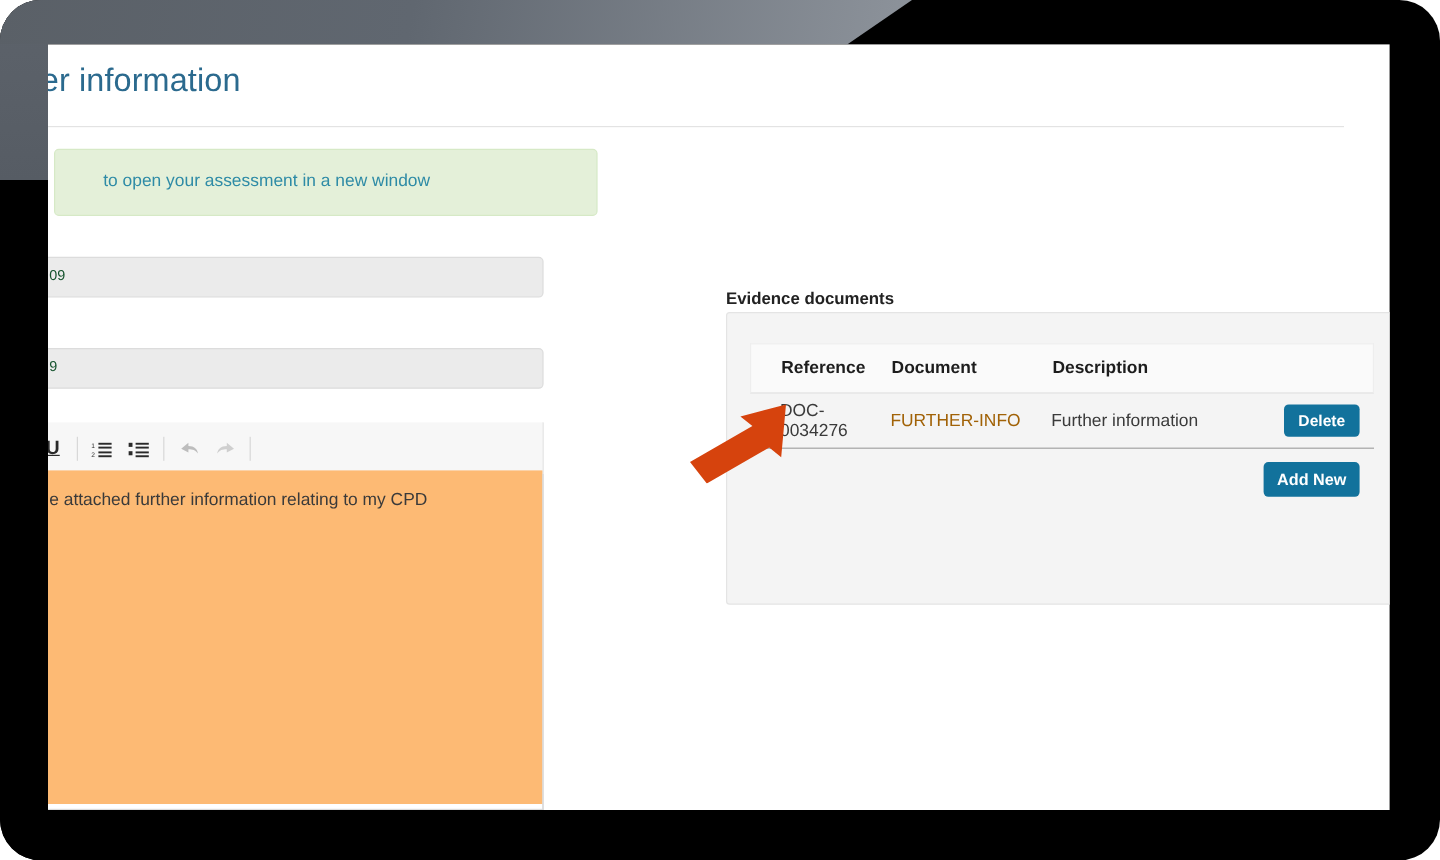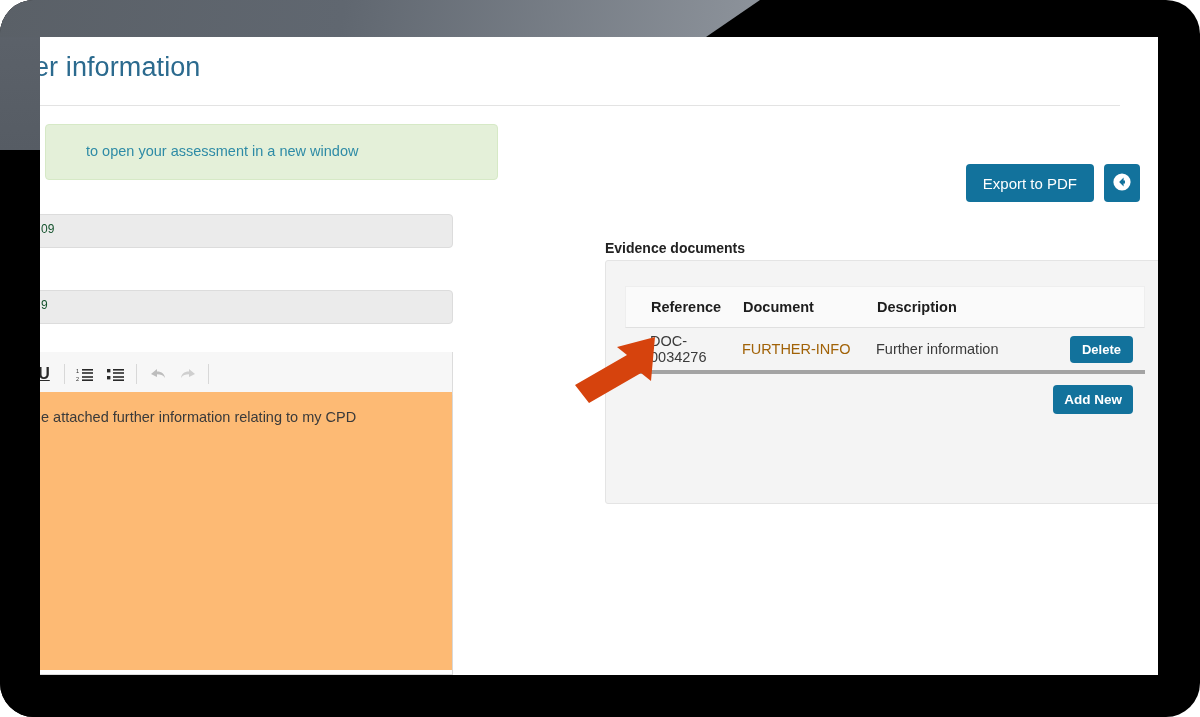--- a/index.html
+++ b/index.html
@@ -308,21 +308,21 @@
   }
   .ev-head .cell {
     font-size: 14.5px;
     font-weight: bold;
     color: #1d1d1d;
   }
   .ev-row {
     display: flex;
     align-items: center;
     height: 46px;
-    border-bottom: 4px solid #a3a3a3;
+    border-bottom: 1px solid #a3a3a3;
     box-sizing: border-box;
   }
   .ev-row .cell {
     font-size: 14.5px;
     color: #3a3a3a;
   }
   .cell-ref    { width: 117px; padding-left: 25px; box-sizing: border-box; }
   .cell-doc    { width: 134px; }
   .cell-desc   { width: 168px; }
   .cell-action { flex: 1; display: flex; justify-content: flex-end; padding-right: 12px; box-sizing: border-box; }
@@ -438,31 +438,20 @@
         </div>
         <div class="editor-body">
           <div class="editor-text">e attached further information relating to my CPD</div>
         </div>
       </div>
 
     </div>
 
     <div class="right-col">
 
-      <div class="action-bar">
-        <button class="btn btn-export">Export to PDF</button>
-        <button class="btn btn-back">
-          <span>
-            <svg width="20" height="20" viewBox="0 0 20 20">
-              <circle cx="10" cy="10" r="8.6" fill="#ffffff"></circle>
-              <path d="M11.6 5.6 L7.1 10 L11.6 14.4 L11.6 11.6 L13 11.6 L13 8.4 L11.6 8.4 Z" fill="#12729c"></path>
-            </svg>
-          </span>
-        </button>
-      </div>
 
       <div class="evidence-label">Evidence documents</div>
 
       <div class="evidence-panel">
         <div class="evidence-table">
 
           <div class="ev-head">
             <div class="cell cell-ref">Reference</div>
             <div class="cell cell-doc">Document</div>
             <div class="cell cell-desc">Description</div>

